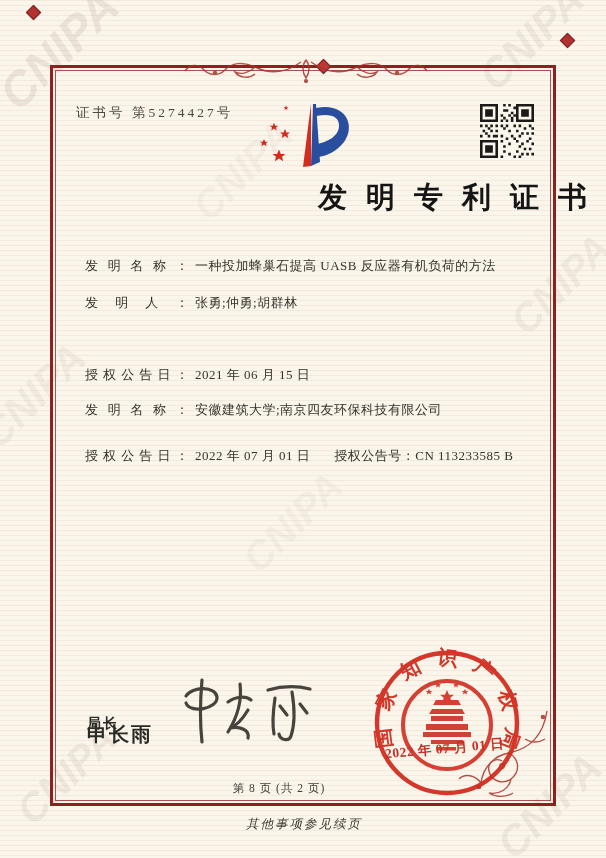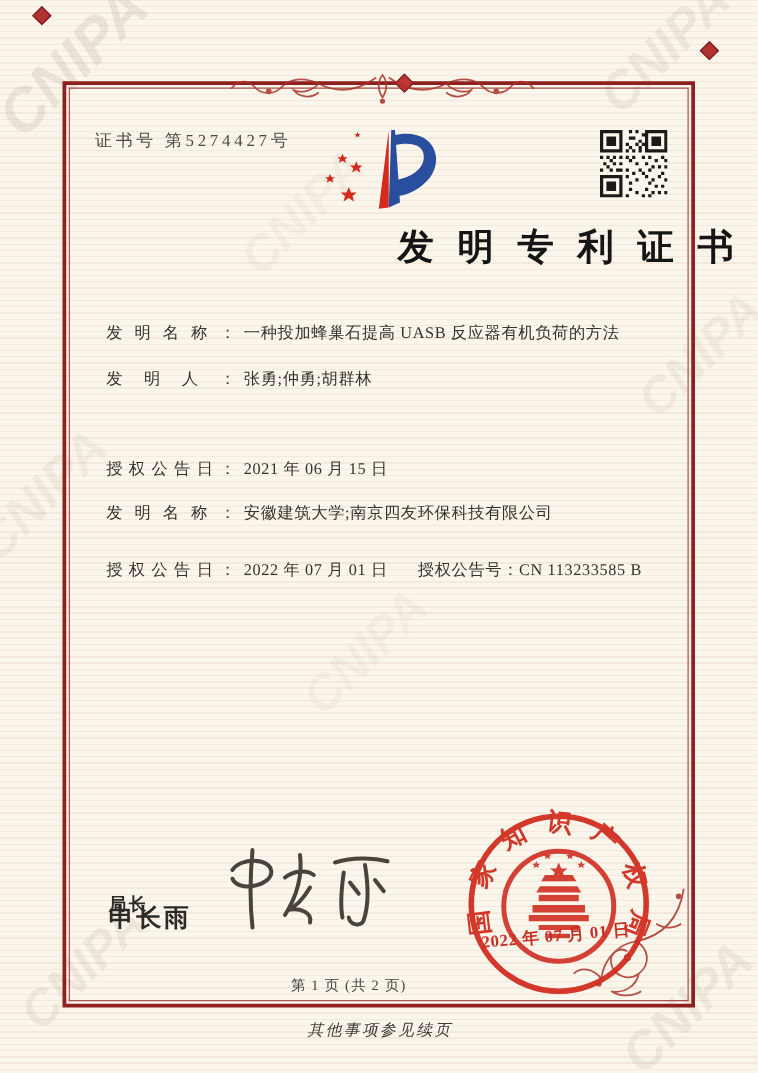--- a/index.html
+++ b/index.html
@@ -257,16 +257,16 @@
       <rect x="52" y="87" width="48" height="5"></rect>
       <rect x="60" y="95" width="32" height="4"></rect>
       <rect x="67" y="102" width="18" height="3.5"></rect>
     </g>
     <text font-size="20" font-weight="bold" fill="#cf291c" letter-spacing="15" font-family="Liberation Serif, DejaVu Serif, serif">
       <textPath href="#sealArc" startOffset="6">国家知识产权局</textPath>
     </text>
     <text x="74" y="108" transform="rotate(-5 74 108)" text-anchor="middle" font-size="13.5" font-weight="bold" fill="#c22318" letter-spacing="0.5" font-family="Liberation Serif, DejaVu Serif, serif">2022 年 07 月 01 日</text>
   </svg>
 
-  <div class="page-num">第 1 页 (共 2 页)</div>
+  <div class="page-num">第 8 页 (共 2 页)</div>
   <div class="cont-note">其他事项参见续页</div>
 
 </div>
 
 </body></html>

